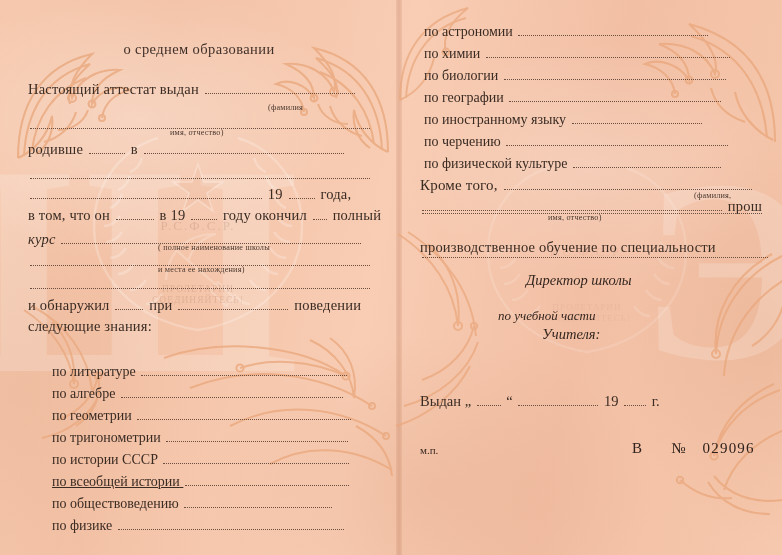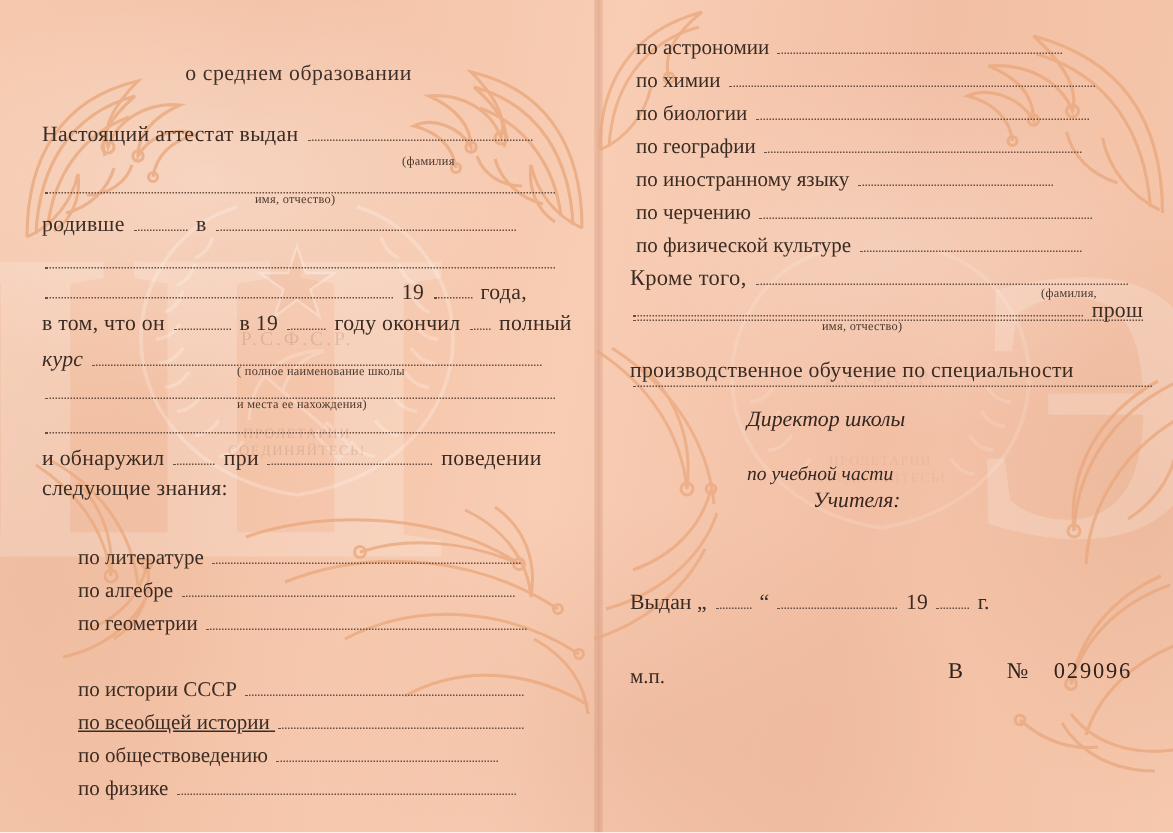--- a/index.html
+++ b/index.html
@@ -119,21 +119,21 @@
   }
   .serial {
     position: absolute;
     font-size: 15px;
     color: #2f221c;
     letter-spacing: 1.2px;
     white-space: nowrap;
   }
   .mp {
     position: absolute;
-    font-size: 14px;
+    font-size: 11px;
     color: #3a2b23;
     white-space: nowrap;
   }
   .vydan {
     position: absolute;
     font-size: 14.5px;
     color: #3a2b23;
     white-space: nowrap;
   }
   .ghost-letter {
@@ -334,20 +334,24 @@
       <span class="dots" style="width:222px;"></span>
     </div>
     <div class="subj" style="left:52px; top:362px;">
       <span>по литературе</span>
       <span class="dots" style="width:206px;"></span>
     </div>
     <div class="subj" style="left:52px; top:406px;">
       <span>по геометрии</span>
       <span class="dots" style="width:214px;"></span>
     </div>
+    <div class="subj" style="left:52px; top:428px;">
+      <span>по тригонометрии</span>
+      <span class="dots" style="width:182px;"></span>
+    </div>
     <div class="subj" style="left:52px; top:450px;">
       <span>по истории СССР</span>
       <span class="dots" style="width:186px;"></span>
     </div>
     <div class="subj" style="left:52px; top:472px;text-decoration:underline;">
       <span>по всеобщей истории</span>
       <span class="dots" style="width:164px;"></span>
     </div>
     <div class="subj" style="left:52px; top:494px;">
       <span>по обществоведению</span>
@@ -486,21 +490,21 @@
       <span class="dots" style="width:300px;"></span>
       <span>прош</span>
     </div>
 
     <div class="line" style="left:18px; top:222px;margin-top:17px;">производственное  обучение  по  специальности</div>
 
     <div class="line" style="left:18px; top:244px;">
       <span class="dots" style="width:346px;"></span>
     </div>
 
-    <div class="sig" style="left:96px; top:272px;text-align:center;">Директор школы</div>
+    <div class="sig" style="left:124px; top:272px;text-align:center;">Директор школы</div>
     <div class="sig" style="left:96px; top:308px; font-size:13px;">по учебной части</div>
     <div class="sig" style="left:140px; top:326px;">Учителя:</div>
 
     <div class="vydan" style="left:18px; top:392px;">
       <span>Выдан</span>
       <span>„</span>
       <span class="dots" style="width:24px;"></span>
       <span>“</span>
       <span class="dots" style="width:80px;"></span>
       <span>19</span>

